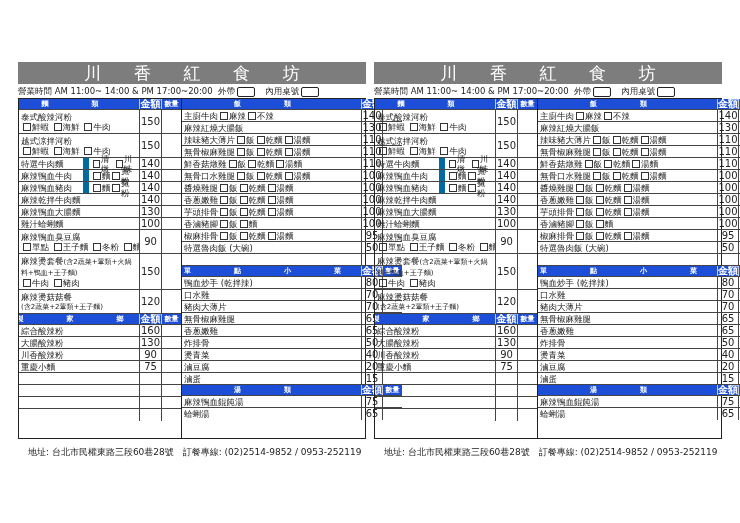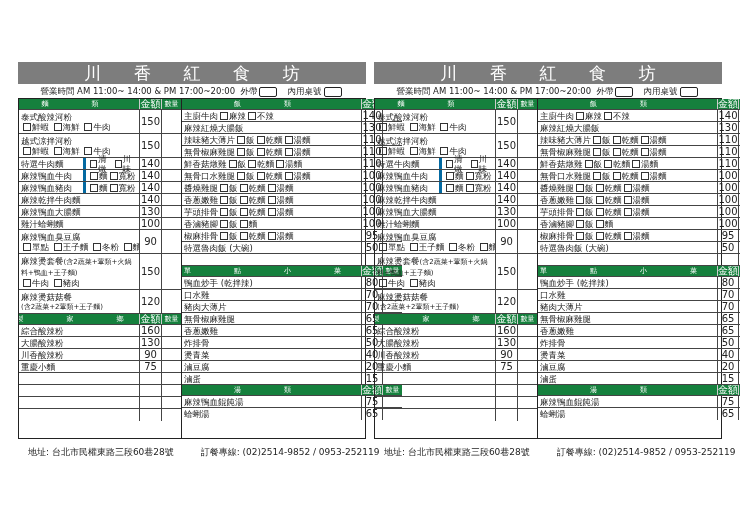--- a/index.html
+++ b/index.html
@@ -1,46 +1,46 @@
 <!DOCTYPE html>
 <html><head>
 <meta charset="utf-8">
 <style>
   html, body { margin:0; padding:0; background:#ffffff; }
   body { width:740px; height:523px; position:relative; overflow:hidden;
          font-family:"DejaVu Sans", "Liberation Sans", sans-serif; color:#222; }
   .panel { position:absolute; top:62px; width:348px; }
   .title-bar { height:22px; background:#7d7d7d; color:#fff; display:flex; justify-content:space-around;
                align-items:center; font-size:17px; padding:0 50px; box-sizing:border-box; }
-  .hours { height:11px; font-size:8.5px; text-align:center; margin:2px 0 0 0; white-space:nowrap; line-height:11px; }
+  .hours { height:11px; font-size:8.5px; margin:2px 0 0 0; white-space:nowrap; line-height:11px; }
   .hours .box { display:inline-block; width:16px; height:8px; border:1px solid #222; border-radius:2px;
                 vertical-align:middle; margin:0 2px; background:#fff; }
   .menu { position:relative; margin-top:1px; border:1.5px solid #222; height:341px; box-sizing:border-box; display:flex; }
   .col { display:flex; flex-direction:column; }
   .col.left { width:162px; border-right:1.5px solid #222; }
   .col.right { flex:1; }
   .row { display:flex; border-bottom:1px solid #444; box-sizing:border-box; font-size:8.5px; line-height:10px; }
   .row:last-child { border-bottom:none;justify-content:center; }
   .cell { box-sizing:border-box; padding:0 2px; display:flex; align-items:center; white-space:nowrap; overflow:hidden; }
   .name { flex:1; border-right:1px solid #444; }
   .price { width:21px; border-right:1px solid #444; justify-content:center; font-size:10px; }
   .qty { width:19px; }
   .left .price { width:22px; }
-  .hdr { background:#15803d; color:#fff; font-size:7px; }
+  .hdr { background:#1d4ed8; color:#fff; font-size:7px;font-weight:bold; }
   .hdr .cell { justify-content:center; border-right:1px solid #ccc; }
   .hdr .cell.qty { border-right:none; }
   .hdr .name span { letter-spacing:18px; }
   .multi { flex-direction:column; align-items:flex-start; justify-content:center; }
   .split { flex:1; display:flex; border-right:1px solid #444; }
-  .split .a { border-right:3px solid #0369a1; padding:0 2px; display:flex; align-items:center;text-align:right; }
+  .split .a { border-right:6px solid #0369a1; padding:0 2px; display:flex; align-items:center;text-align:right; }
   .split .b { padding:0 2px; display:flex; align-items:center; flex:1; }
   .chk { display:inline-block; width:6px; height:6px; border:1px solid #333; margin:0 1px 0 2px; vertical-align:-1px; }
   .small { font-size:7px; }
   .footer { position:absolute; top:446px; font-size:9px; white-space:nowrap; }
-  .footer .order { margin-left:24px; }
+  .footer .order { margin-left:6px; }
 </style>
 </head>
 <body>
 
 <div id="panels">
     <div class="panel" style="left:18px">
     <div class="title-bar">
         <span>川</span>
         <span>香</span>
         <span>紅</span>

